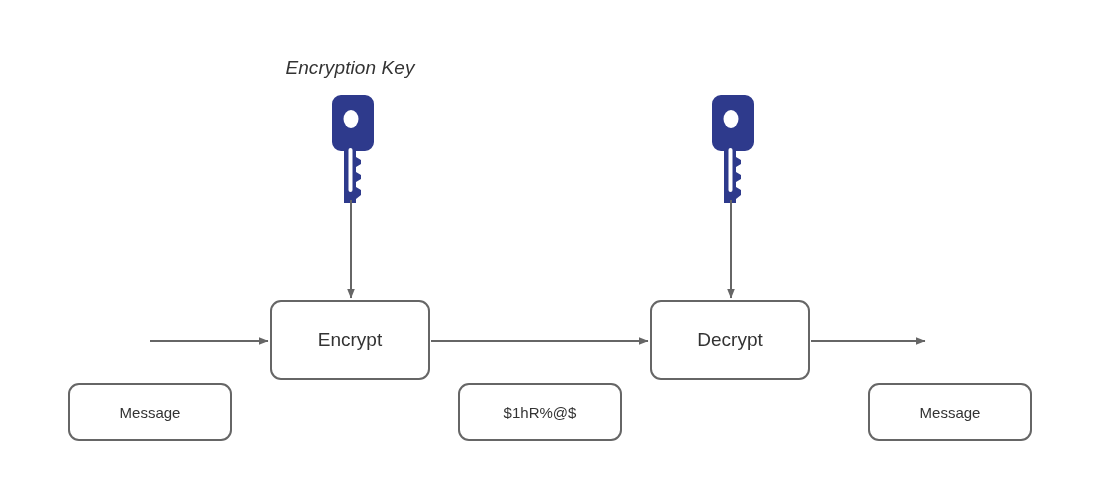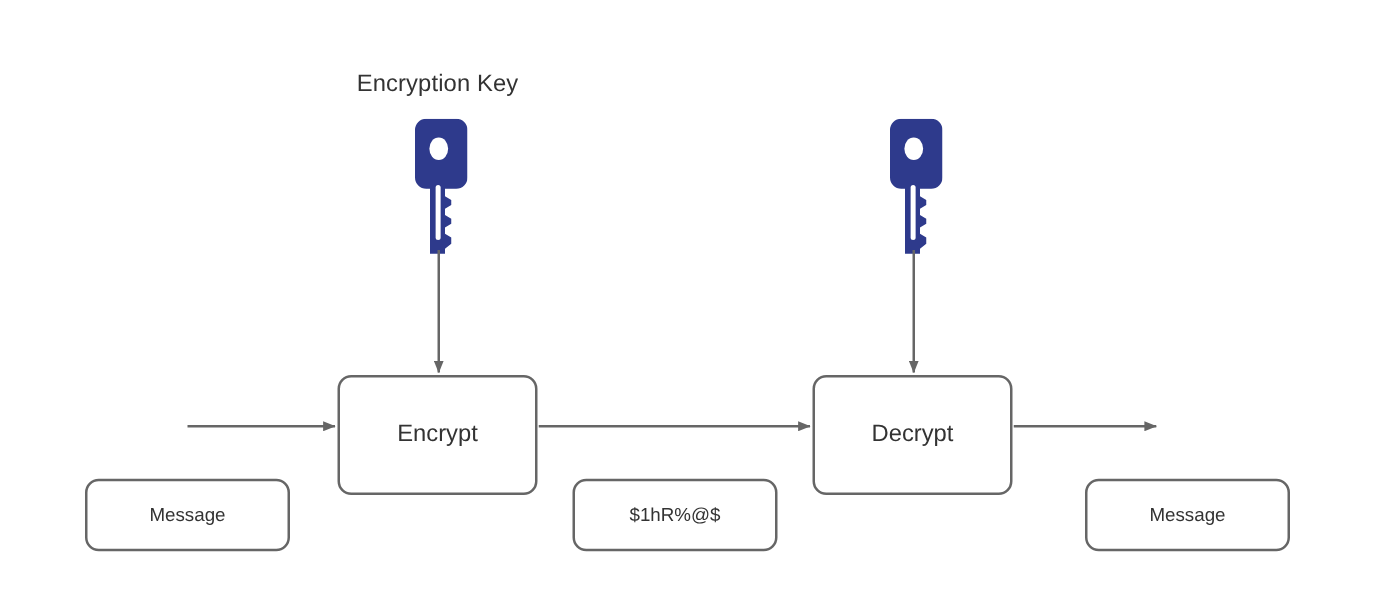--- a/index.html
+++ b/index.html
@@ -22,20 +22,21 @@
   }
 
   
   .key-label {
     position: absolute;
     font-size: 19px;
     color: #333333;
     text-align: center;
     white-space: nowrap;
     letter-spacing: 0.1px;
+    font-style: italic;
   }
   #label-encryption-key { left: 250px; top: 57px; width: 200px; }
   #label-decryption-key { left: 630px; top: 57px; width: 200px; }
 
   
   .key-graphic {
     position: absolute;
     width: 46px;
     height: 108px;
   }
@@ -59,21 +60,21 @@
     border-radius: 11px;
     background: #ffffff;
     display: flex;
     align-items: center;
     justify-content: center;
     color: #333333;
     white-space: nowrap;
   }
   .process-box {
     width: 160px;
-    height: 96px;
+    height: 80px;
     font-size: 19px;
   }
   #box-encrypt { left: 270px; top: 300px; }
   #box-decrypt { left: 650px; top: 300px; }
 
   .data-box {
     width: 164px;
     height: 58px;
     font-size: 15px;
   }

